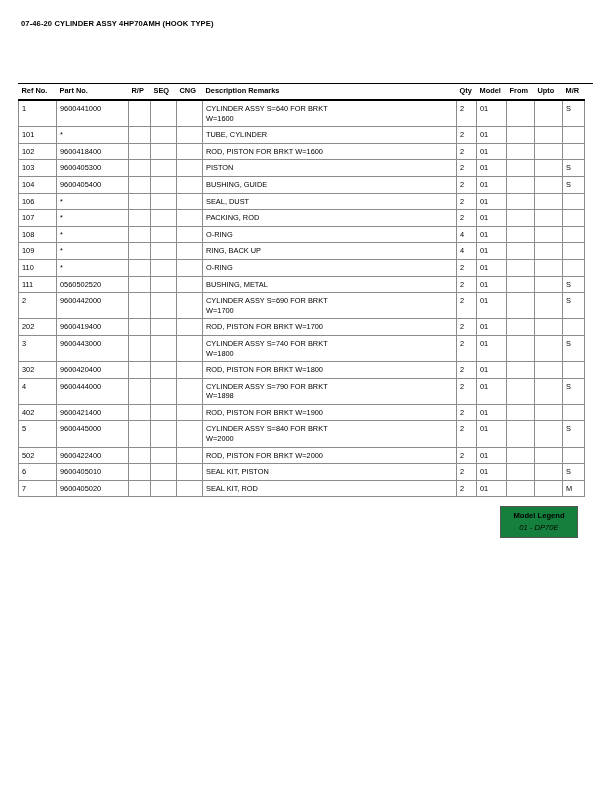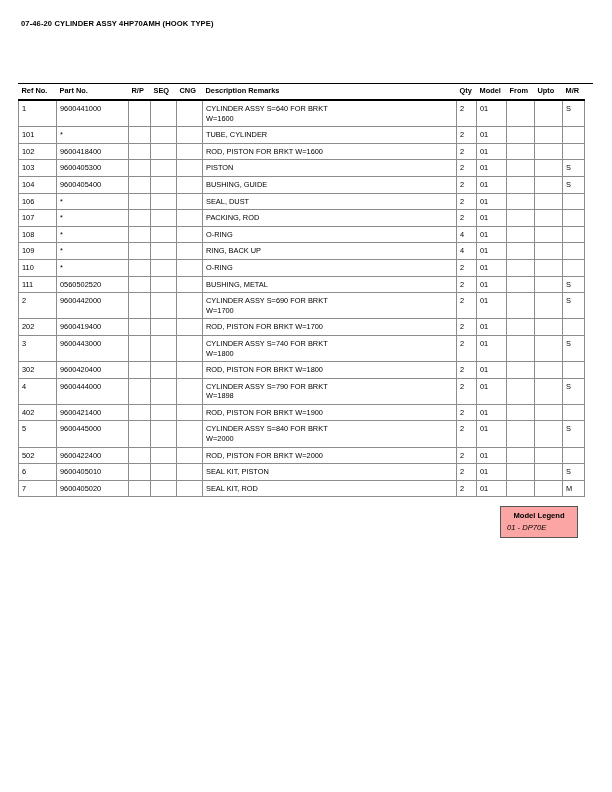--- a/index.html
+++ b/index.html
@@ -112,33 +112,33 @@
   .c-upto  { width: 28px; }
   .c-mr    { width: 22px; }
 
   
   .model-legend {
     position: absolute;
     left: 500px;
     top: 506px;
     width: 78px;
     border: 1px solid #555555;
-    background: #fca5a5;
+    background: #15803d;
     padding: 4px 6px 5px 6px;
     box-sizing: border-box;
   }
   .model-legend .legend-title {
     font-size: 7.6px;
     font-weight: bold;
     text-align: center;
     padding-bottom: 3px;
   }
   .model-legend .legend-entry {
     font-size: 7.6px;
-    text-align: left;
+    text-align: center;
     font-style: italic;
   }
 </style>
 </head>
 <body>
 
 <div id="page">
 
   <div class="doc-title">07-46-20 CYLINDER ASSY 4HP70AMH (HOOK TYPE)</div>
 

